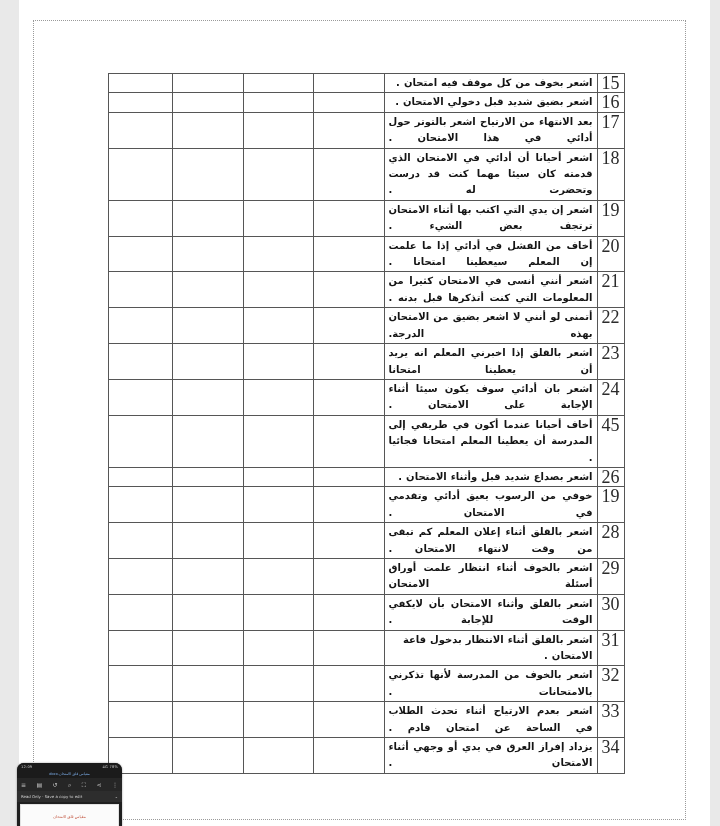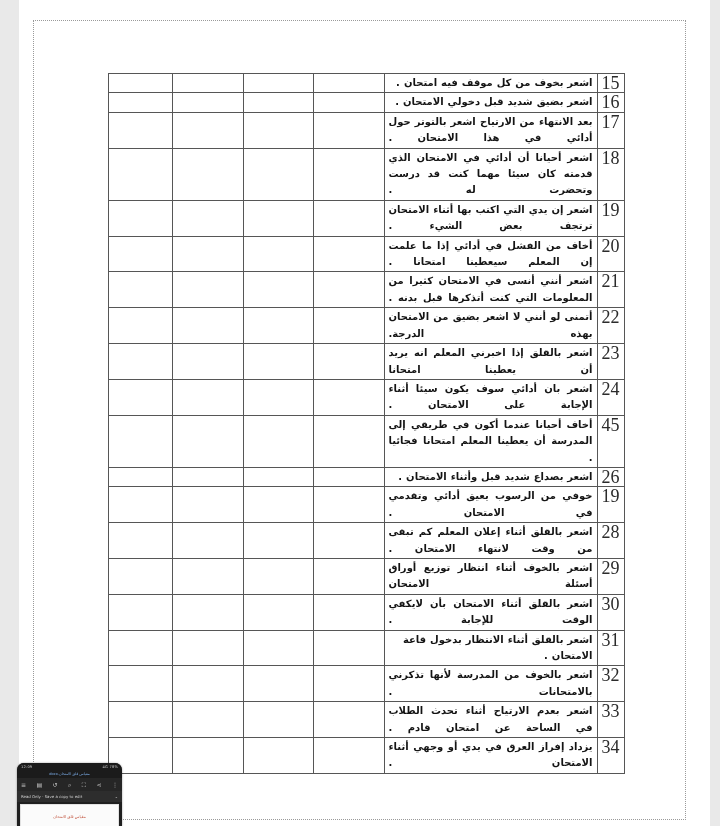--- a/index.html
+++ b/index.html
@@ -301,29 +301,29 @@
         <tr>
           <td class="col-num">28</td>
           <td class="col-text">اشعر بالقلق أثناء إعلان المعلم كم تبقى من وقت لانتهاء الامتحان .</td>
           <td class="col-blank"></td>
           <td class="col-blank"></td>
           <td class="col-blank"></td>
           <td class="col-blank col-blank-narrow"></td>
         </tr>
         <tr>
           <td class="col-num">29</td>
-          <td class="col-text">اشعر بالخوف أثناء انتظار توزيع أوراق أسئلة الامتحان</td>
+          <td class="col-text">اشعر بالخوف أثناء انتظار علمت أوراق أسئلة الامتحان</td>
           <td class="col-blank"></td>
           <td class="col-blank"></td>
           <td class="col-blank"></td>
           <td class="col-blank col-blank-narrow"></td>
         </tr>
         <tr>
           <td class="col-num">30</td>
-          <td class="col-text">اشعر بالقلق أثناء الامتحان بأن لايكفي الوقت للإجابة .</td>
+          <td class="col-text">اشعر بالقلق وأثناء الامتحان بأن لايكفي الوقت للإجابة .</td>
           <td class="col-blank"></td>
           <td class="col-blank"></td>
           <td class="col-blank"></td>
           <td class="col-blank col-blank-narrow"></td>
         </tr>
         <tr class="single-line">
           <td class="col-num">31</td>
           <td class="col-text">اشعر بالقلق أثناء الانتظار بدخول قاعة الامتحان .</td>
           <td class="col-blank"></td>
           <td class="col-blank"></td>

